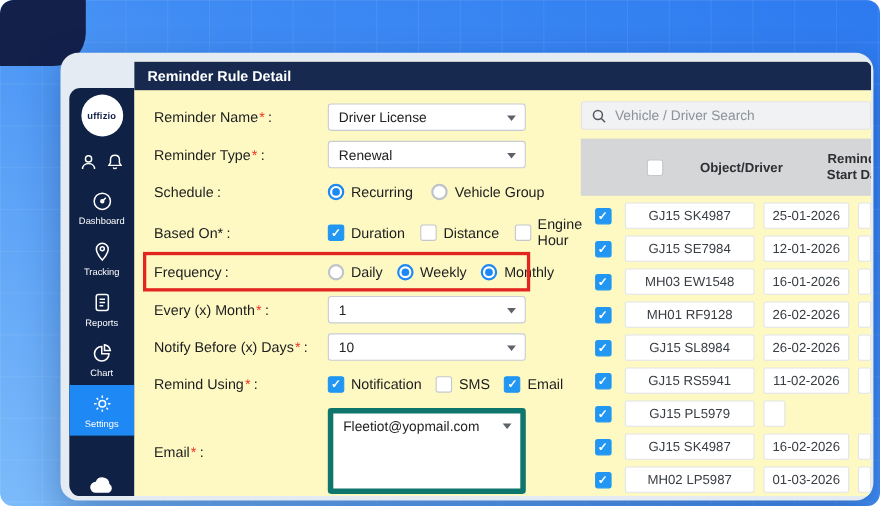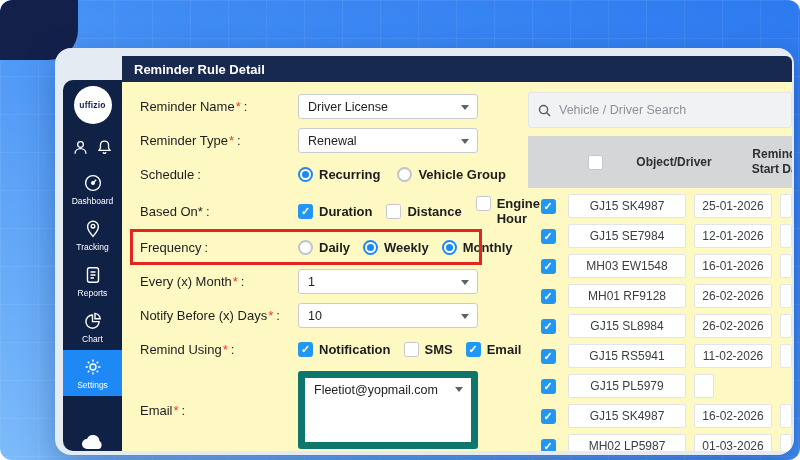--- a/index.html
+++ b/index.html
@@ -48,42 +48,42 @@
   .flabel { width:158px; flex-shrink:0; font-size:13px; color:#1c1d1f; }
   .star { color:#f0382c; margin-left:1px; }
   .colon { margin-left:3px; }
   .fctl { flex:1; display:flex; align-items:center; }
   .select { width:180px; height:25px; border:1px solid #c7ccd2; border-radius:3px;
         background:#fff; position:relative; display:flex; align-items:center;
         padding:0 20px 0 9px; font-size:12.5px; color:#222; cursor:pointer; }
   .caret { width:0; height:0; border-left:4px solid transparent; border-right:4px solid transparent;
         border-top:5px solid #5c6268; position:absolute; right:8px; top:10px; }
   .opts { display:flex; align-items:center; gap:17px; }
-  .opt { display:flex; align-items:flex-start; gap:6px; font-size:13px; color:#1c1d1f; cursor:pointer;font-weight:bold; }
+  .opt { display:flex; align-items:center; gap:6px; font-size:13px; color:#1c1d1f; cursor:pointer; }
   .radio { width:15px; height:15px; border-radius:50%; background:#fff;
         border:2px solid #bfc4ca; position:relative; flex-shrink:0; }
   .radio[data-on="true"] { border-color:#1e88f5; }
   .radio[data-on="true"]::after { content:""; position:absolute; inset:2px;
         border-radius:50%; background:#1e88f5; }
   .cb { width:15px; height:15px; border:1px solid #c3c8cd; border-radius:2.5px;
         background:#fff; position:relative; flex-shrink:0; }
   .cb[data-on="true"] { background:#2196f3; border-color:#2196f3; }
   .cb[data-on="true"]::after { content:"✓"; position:absolute; inset:0; color:#fff;
         font-size:11px; font-weight:bold; display:flex; align-items:center; justify-content:center; }
   .hl::before { content:""; position:absolute; left:-10px; right:40px; top:-6px; bottom:-5px;
         border:3px solid #e32520; pointer-events:none; }
   .email-row { align-items:center; }
-  .email-box { width:180px; height:78px; border:7px solid #0f766e; border-radius:3px;
+  .email-box { width:180px; height:78px; border:5px solid #0f766e; border-radius:3px;
         background:#fff; position:relative; padding:5px 20px 0 9px;
         font-size:12.5px; color:#222; cursor:pointer; }
   .email-box .caret { top:9px; }
 
   
   .table-panel { flex:1; padding:10px 0 0 6px; overflow:hidden; display:flex; flex-direction:column; }
-  .search { height:36px; background:#f1f2f4; border:1px solid #e2e3e5; border-radius:3px;
+  .search { height:26px; background:#f1f2f4; border:1px solid #e2e3e5; border-radius:3px;
         display:flex; align-items:center; padding-left:9px; gap:8px; margin-bottom:8px;
         flex-shrink:0; cursor:text; }
   .search .ph { font-size:12.5px; color:#8d9299; }
   .thead { height:52px; background:#d5d6d8; display:flex; align-items:center; flex-shrink:0;padding-left:47px; }
   .c-cb { width:40px; display:flex; justify-content:center; flex-shrink:0; }
   .c-obj { width:118px; margin-right:8px; flex-shrink:0; }
   .c-date { width:78px; margin-right:8px; flex-shrink:0; }
   .c-frag { width:14px; overflow:hidden; flex-shrink:0; }
   .th { font-size:12px; font-weight:bold; color:#2d2f33; text-align:center; line-height:1.25; }
   .tbody { flex:1; overflow:hidden; padding-top:6px; }

